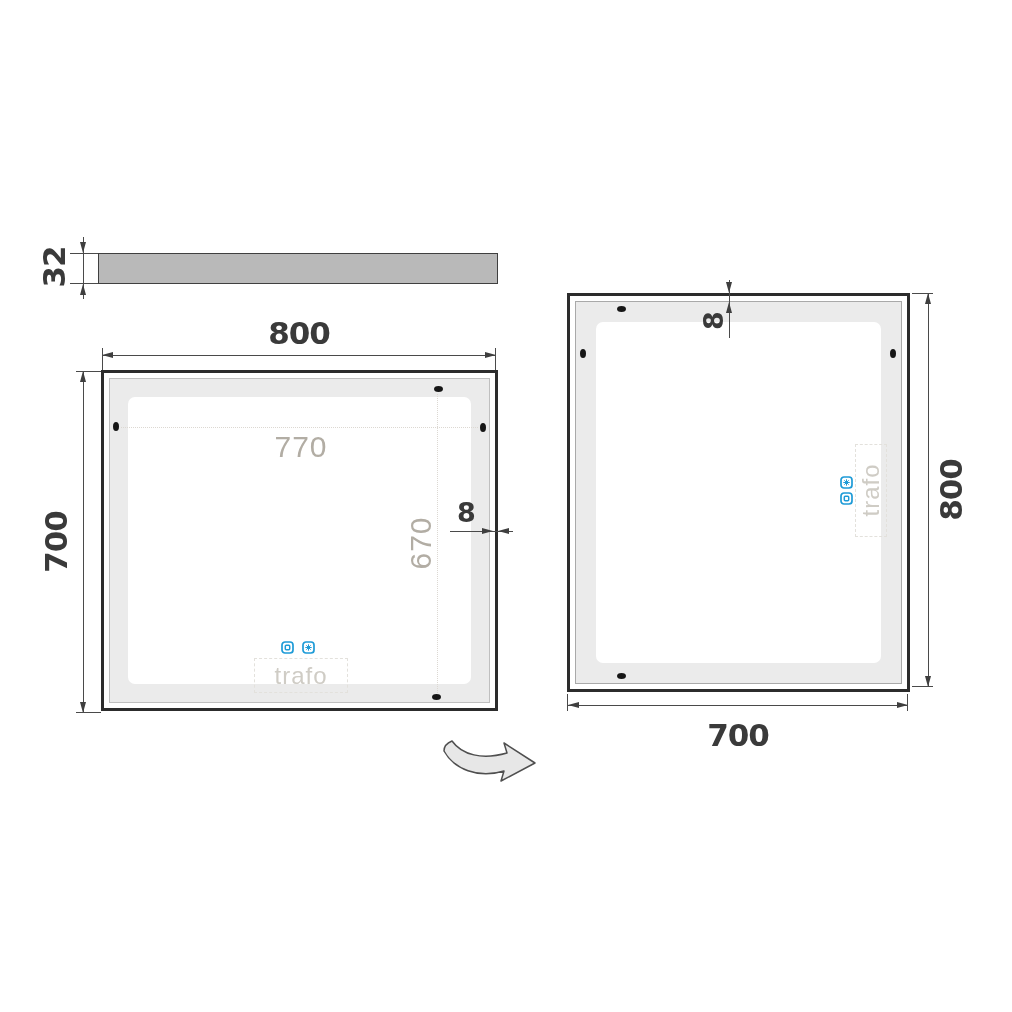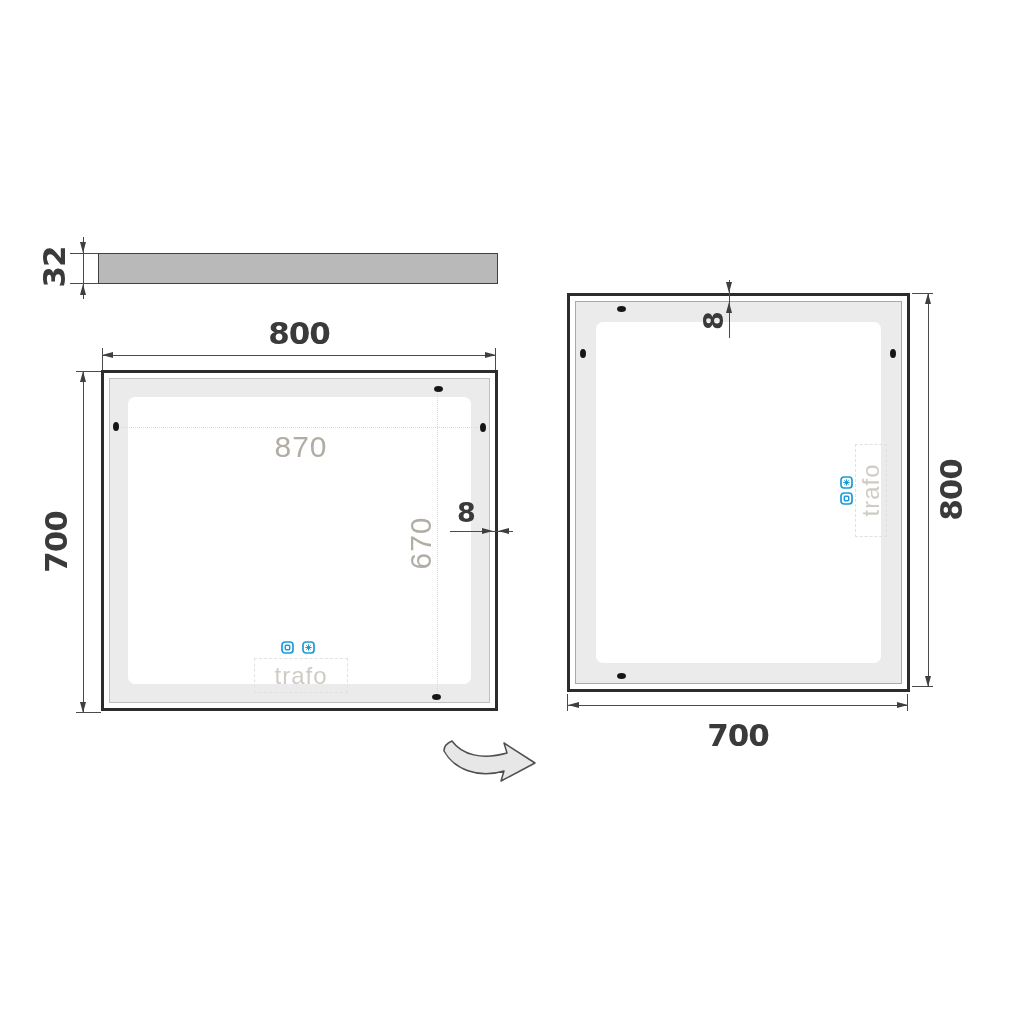--- a/index.html
+++ b/index.html
@@ -46,21 +46,21 @@
   <div class="tri d" style="left:80px;top:242px;"></div>
   <div class="tri u" style="left:80px;top:284px;"></div>
   <div class="lbl rot dim" style="left:54px;top:267px;">32</div>
 
   <div class="frame" style="left:101px;top:370px;width:397px;height:341px;"></div>
   <div class="band" style="left:109px;top:378px;width:381px;height:325px;"></div>
   <div class="inner" style="left:128px;top:397px;width:343px;height:287px;"></div>
 
   <div class="dotline-h" style="left:121px;top:427px;width:357px;"></div>
   <div class="dotline-v" style="left:437px;top:394px;height:299px;"></div>
-  <div class="lbl ghost" style="left:301px;top:447px;">870</div>
+  <div class="lbl ghost" style="left:301px;top:447px;">770</div>
   <div class="lbl rot ghost" style="left:421px;top:543px;">670</div>
 
   <div class="dot" style="left:113px;top:422px;width:6px;height:9px;"></div>
   <div class="dot" style="left:480px;top:423px;width:6px;height:9px;"></div>
   <div class="dot" style="left:434px;top:386px;width:9px;height:6px;"></div>
   <div class="dot" style="left:432px;top:694px;width:9px;height:6px;"></div>
 
   <div class="hline" style="left:450px;top:531px;width:63px;"></div>
   <div class="tri r" style="left:482px;top:528px;"></div>
   <div class="tri l" style="left:498px;top:528px;"></div>

